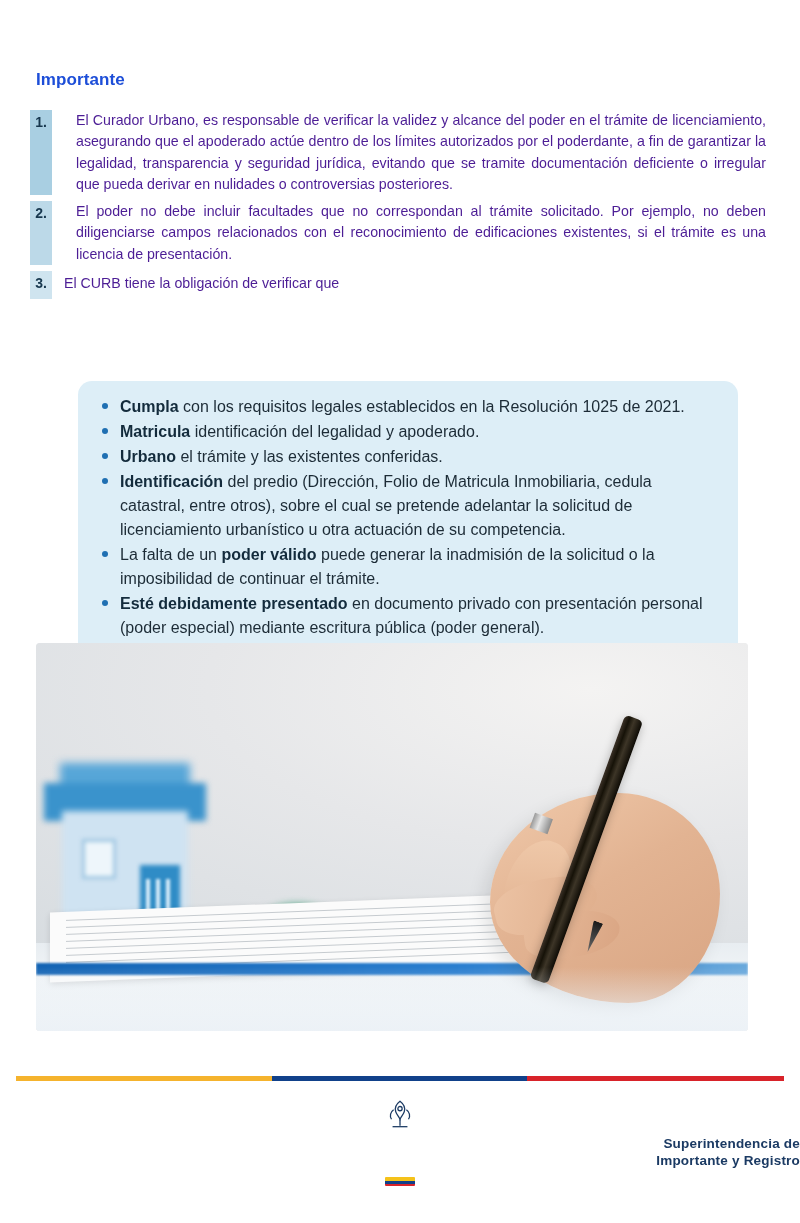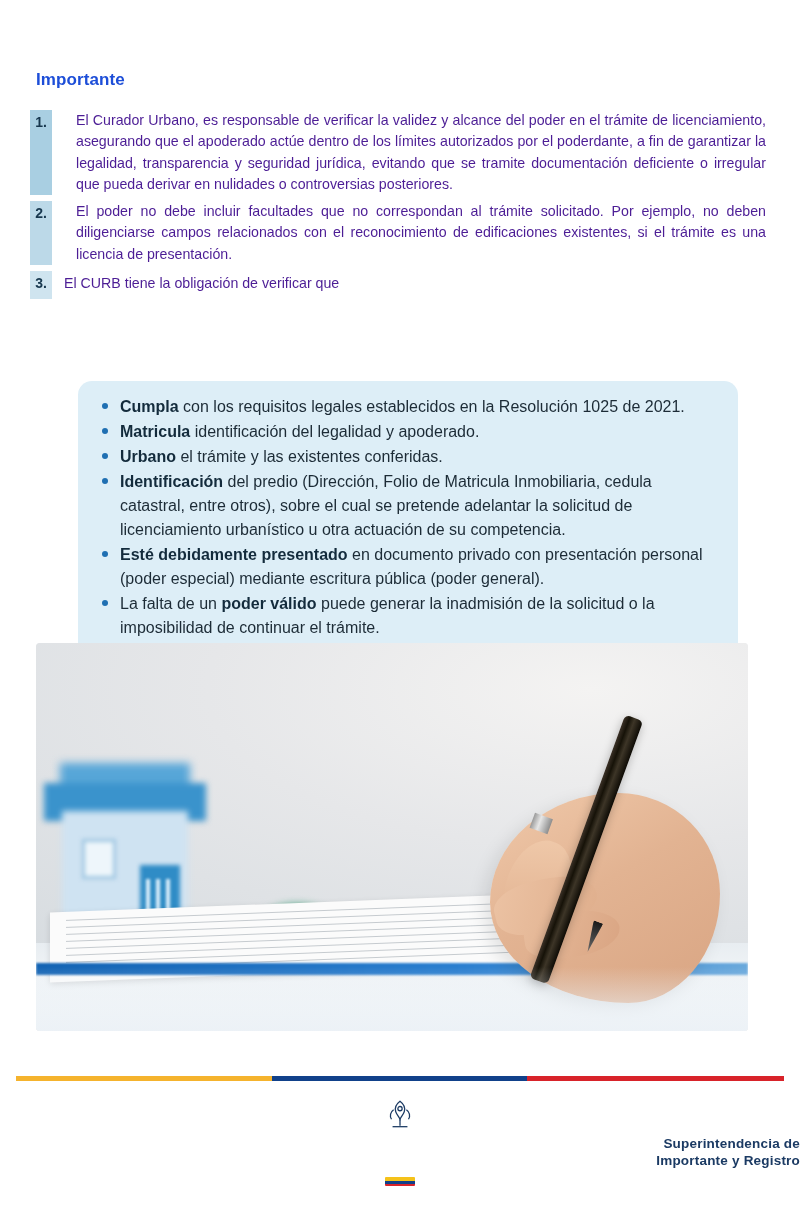--- a/index.html
+++ b/index.html
@@ -350,24 +350,24 @@
       <li>
         <span></span><b>Matricula</b><span> identificación del legalidad y apoderado.</span>
       </li>
       <li>
         <span></span><b>Urbano</b><span> el trámite y las existentes conferidas.</span>
       </li>
       <li>
         <span></span><b>Identificación</b><span> del predio (Dirección, Folio de Matricula Inmobiliaria, cedula catastral, entre otros), sobre el cual se pretende adelantar la solicitud de licenciamiento urbanístico u otra actuación de su competencia.</span>
       </li>
       <li>
+        <span>La falta de un </span><b>poder válido</b><span> puede generar la inadmisión de la solicitud o la imposibilidad de continuar el trámite.</span>
+      </li>
+      <li>
         <span></span><b>Esté debidamente presentado</b><span> en documento privado con presentación personal (poder especial) mediante escritura pública (poder general).</span>
-      </li>
-      <li>
-        <span>La falta de un </span><b>poder válido</b><span> puede generar la inadmisión de la solicitud o la imposibilidad de continuar el trámite.</span>
       </li>
     </ul>
   </div>
 
   <div class="photo">
     <div class="bg"></div>
     <div class="house-roof2"></div>
     <div class="house-roof"></div>
     <div class="house-body"></div>
     <div class="window"></div>

